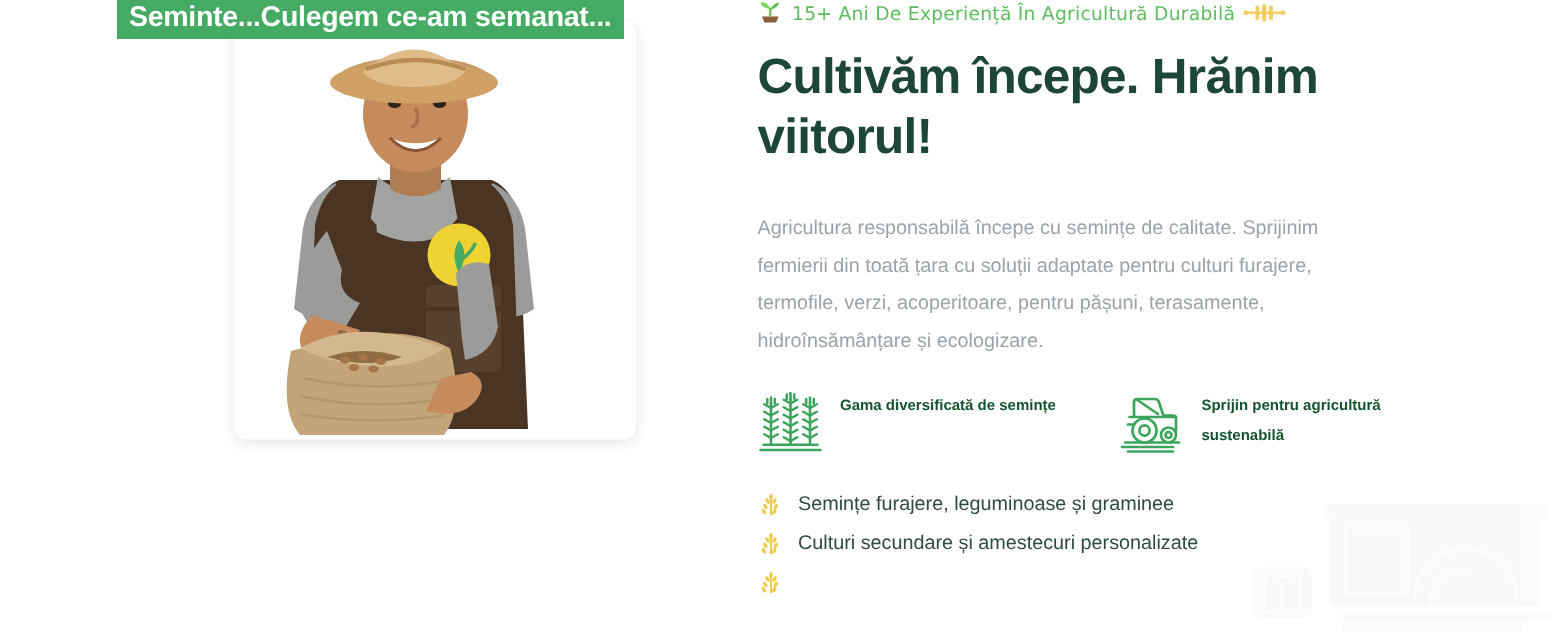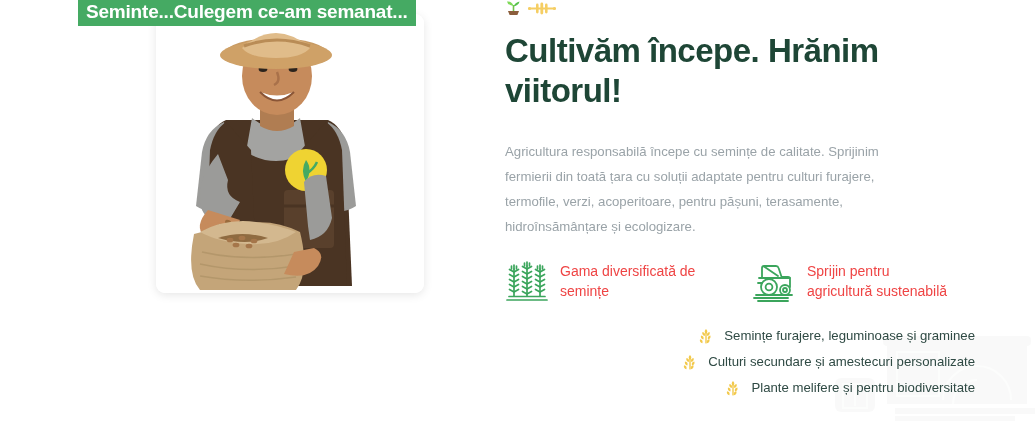--- a/index.html
+++ b/index.html
@@ -73,26 +73,26 @@
     margin-top: 28px;
     font-size: 13.2px; line-height: 25px;
     color: #9AA3A8;
     max-width: 392px;
   }
 
   .feature-row { display: flex; gap: 42px; margin-top: 22px; }
   .feature { display: flex; align-items: flex-start; gap: 11px; }
   .feature-icon { flex: 0 0 auto; width: 44px; height: 42px; display: block; }
   .feature-label {
-    font-size: 14px; line-height: 20px; font-weight: normal;
-    color: #ef4444; max-width: 150px;
+    font-size: 10px; line-height: 20px; font-weight: bold;
+    color: #14532d; max-width: 150px;
   }
 
   .bullets { margin-top: 20px; }
-  .bullet { display: flex; align-items: center; gap: 9px; height: 26px; justify-content: flex-end; }
+  .bullet { display: flex; align-items: center; gap: 9px; height: 26px; }
   .bullet-icon { flex: 0 0 auto; width: 18px; height: 18px; display: block; }
   .bullet-text { font-size: 13.2px; color: #2F4A44; line-height: 18px; }
 </style>
 </head>
 <body>
 
 <div id="root">
 
   <svg class="watermark" viewBox="0 0 210 95">
     <g fill="#F1F2F1">
@@ -197,20 +197,21 @@
 
   <div class="right-col">
 
     <div class="eyebrow">
       <svg class="eyebrow-sprout" viewBox="0 0 17 16">
         <path d="M3 11 h11 l-1.6 4 H4.6z" fill="#8B5E3C"></path>
         <path d="M8.5 11 V5" stroke="#6FC44A" stroke-width="1.6"></path>
         <path d="M8.5 6 q-6 -1 -6.5 -4.5 Q7 1 8.5 6z" fill="#7ED957"></path>
         <path d="M8.5 6.5 q5.5 -1.5 6 -5 Q10 2.5 8.5 6.5z" fill="#57C24B"></path>
       </svg>
+      <span class="eyebrow-text">15+ Ani De Experiență În Agricultură Durabilă</span>
       <svg class="eyebrow-wheat" viewBox="0 0 28 13">
         <g fill="#F5CE63">
           <rect x="0" y="5.6" width="28" height="1.8" rx="0.9"></rect>
           <rect x="8" y="1.6" width="2.6" height="9.8" rx="1.3"></rect>
           <rect x="12.4" y="0.6" width="2.8" height="11.8" rx="1.4"></rect>
           <rect x="17" y="1.6" width="2.6" height="9.8" rx="1.3"></rect>
           <circle cx="1.6" cy="6.5" r="1.6"></circle>
             <circle cx="26.4" cy="6.5" r="1.6"></circle>
         </g>
       </svg>
@@ -311,18 +312,17 @@
             <path d="M9 2 q2.6 2.4 0 5 q-2.6 -2.6 0 -5z"></path>
             <path d="M5.4 5 q3.4 0.6 2.4 4 q-3.2 -0.8 -2.4 -4z"></path>
             <path d="M12.6 5 q-3.4 0.6 -2.4 4 q3.2 -0.8 2.4 -4z"></path>
             <path d="M4 8.6 q3.4 0.6 2.4 4 q-3.2 -0.8 -2.4 -4z"></path>
             <path d="M13.4 8.6 q-3.4 0.6 -2.4 4 q3.2 -0.8 2.4 -4z"></path>
             <path d="M3 12.2 q3.4 0.6 2.4 4 q-3.2 -0.8 -2.4 -4z"></path>
             <path d="M12.4 12.2 q-3.4 0.6 -2.4 4 q3.2 -0.8 2.4 -4z"></path>
             <rect x="8.3" y="5" width="1.4" height="11.6" rx="0.7"></rect>
           </g>
         </svg>
-        <span class="bullet-text">Plante melifere și pentru biodiversitate</span>
       </div>
     </div>
 
   </div>
 </div>
 
 </body></html>

